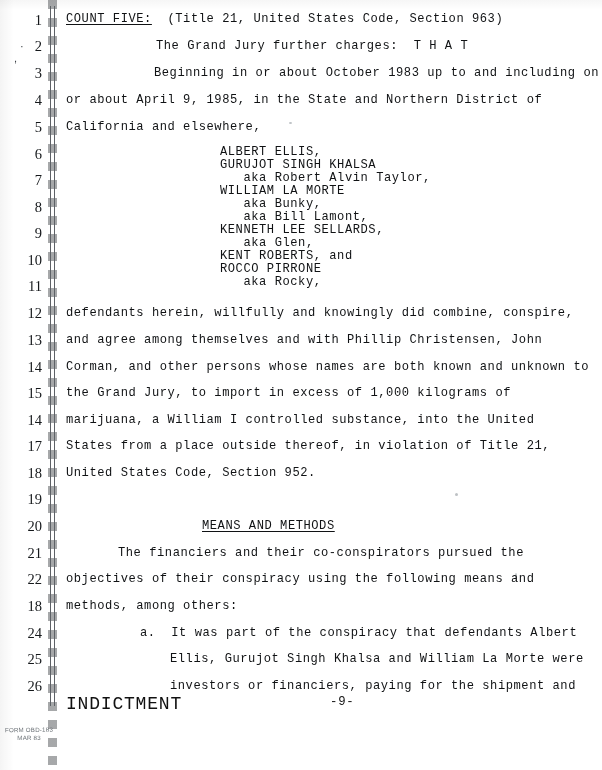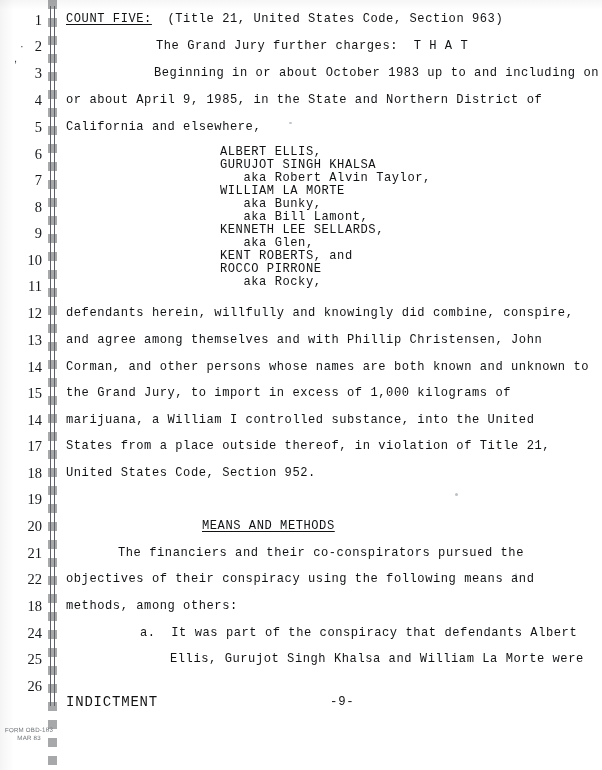--- a/index.html
+++ b/index.html
@@ -85,21 +85,21 @@
     letter-spacing: 0.55px;
     white-space: pre;
     color: #101214;
   }
   .u { text-decoration: underline; text-underline-offset: 2px; }
   .footer-label {
     position: absolute;
     left: 66px;
     top: 694px;
     font-family: "Liberation Mono", monospace;
-    font-size: 14px;
+    font-size: 18px;
     letter-spacing: .8px;
     color: #111;
   }
   .folio {
     position: absolute;
     left: 330px;
     top: 695px;
     font-family: "Liberation Mono", monospace;
     font-size: 12.3px;
     letter-spacing: .8px;
@@ -206,20 +206,21 @@
     <div class="ln" style="top:466px">United States Code, Section 952.</div>
 
     <div class="ln u" style="top:519px; left:136px">MEANS AND METHODS</div>
 
     <div class="ln" style="top:546px; left:52px">The financiers and their co-conspirators pursued the</div>
     <div class="ln" style="top:599px; left:0px">methods, among others:</div>
     <div class="ln" style="top:572px; left:0px">objectives of their conspiracy using the following means and</div>
 
     <div class="ln" style="top:626px; left:74px">a.  It was part of the conspiracy that defendants Albert</div>
     <div class="ln" style="top:652px; left:104px">Ellis, Gurujot Singh Khalsa and William La Morte were</div>
+    <div class="ln" style="top:679px; left:104px">investors or financiers, paying for the shipment and</div>
 
   </div>
 
   <div class="footer-label">INDICTMENT</div>
   <div class="folio">-9-</div>
   <div class="stamp">FORM OBD-183
 MAR 83</div>
 
 </div>
 

